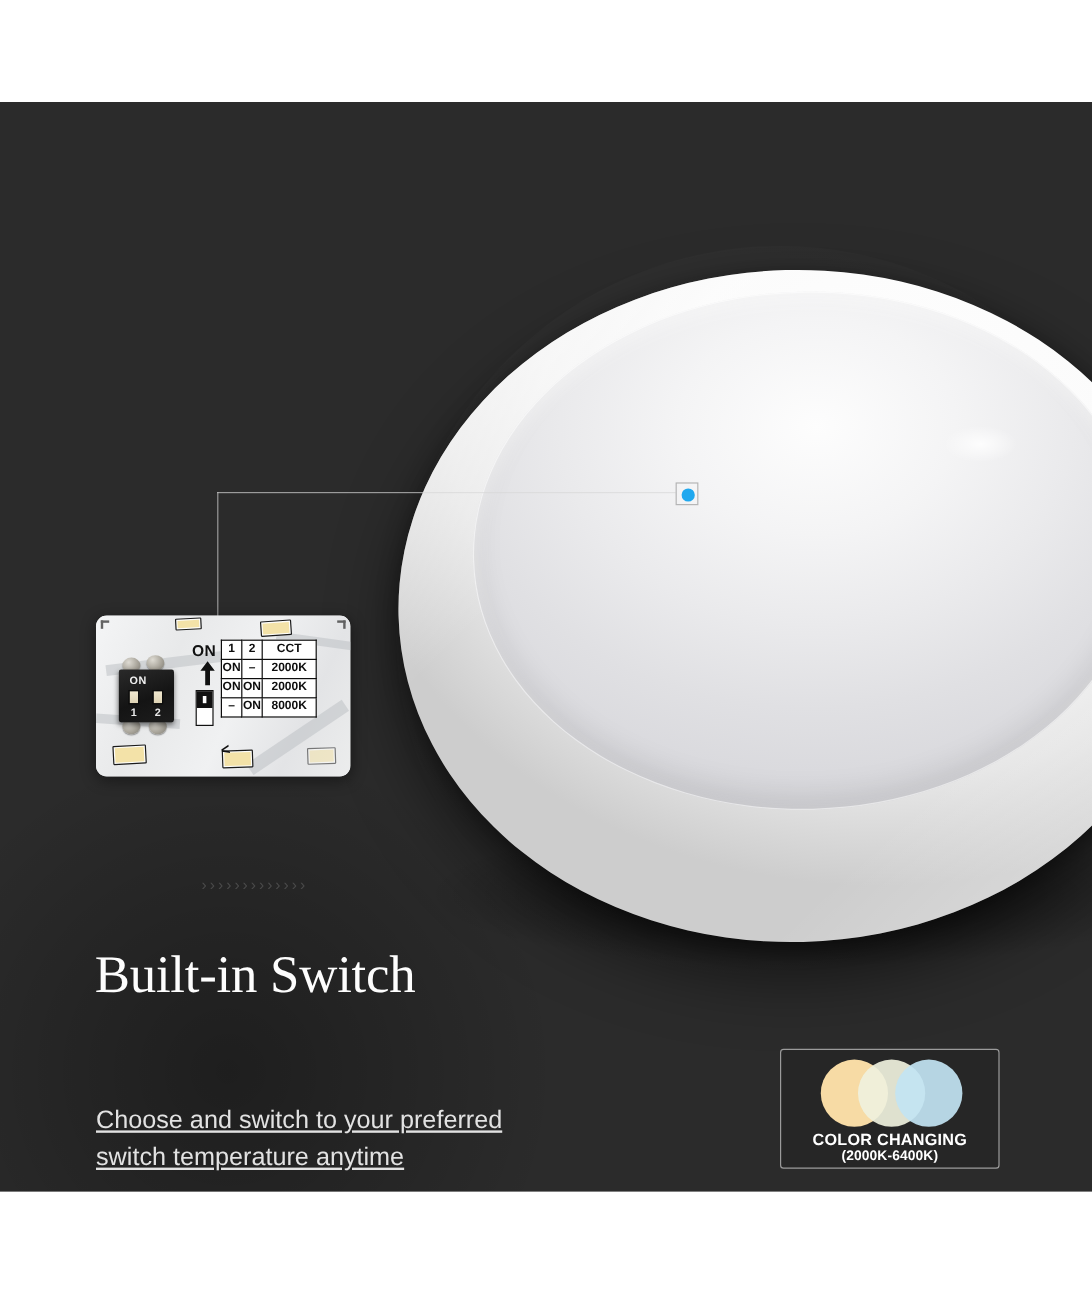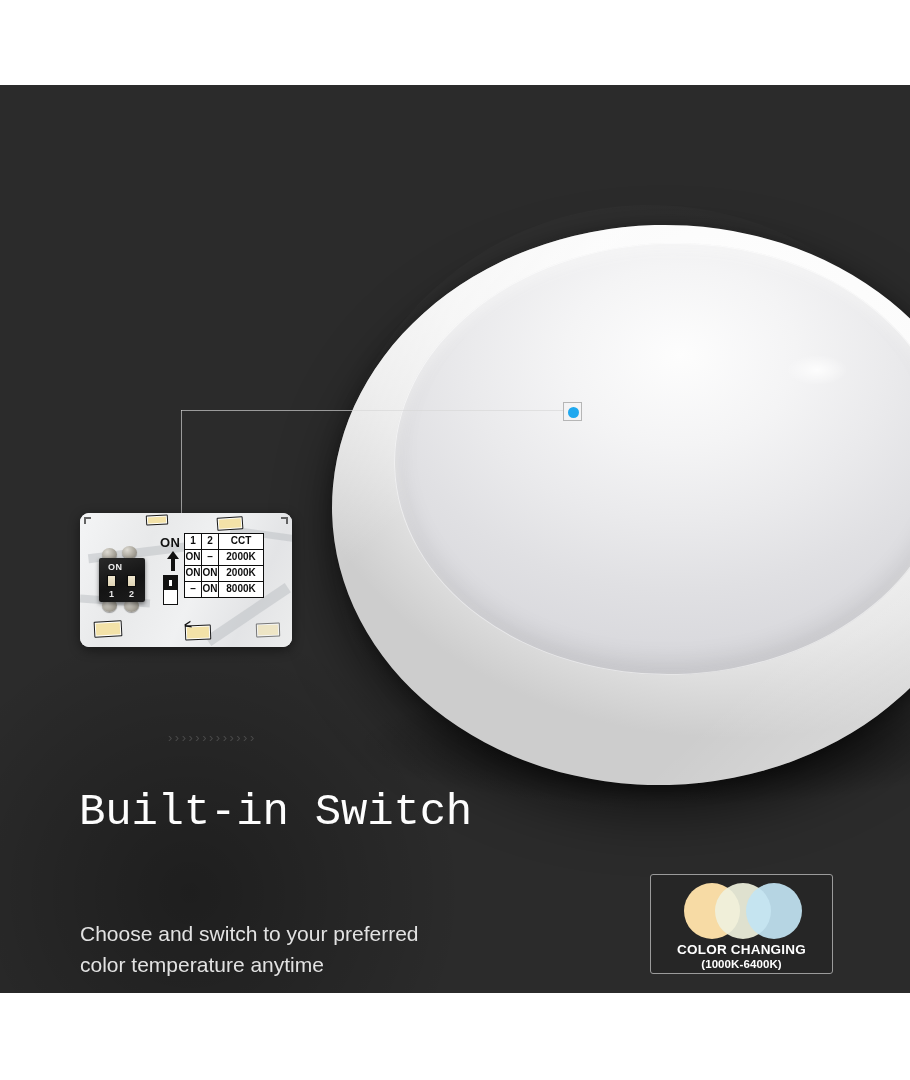--- a/index.html
+++ b/index.html
@@ -372,36 +372,36 @@
   #headline {
     position: absolute;
     left: 79px;
     top: 700px;
     width: 560px;
     color: #fdfdfd;
     font-size: 44px;
     font-weight: 400;
     line-height: 1.26;
     letter-spacing: -0.2px;
-    font-family: Liberation Mono, monospace;
+    font-family: Liberation Serif, serif;
   }
   #headline .hl-line { display: block; }
 
   #subtitle {
     position: absolute;
     left: 80px;
     top: 833px;
     width: 470px;
     color: #e2e2e2;
     font-size: 21px;
     font-weight: 400;
     line-height: 1.48;
     font-family: "Liberation Sans", sans-serif;
   }
-  #subtitle .sub-line { display: block; }
+  #subtitle .sub-line { display: block; text-decoration: underline; }
 
   
   #cct-badge {
     position: absolute;
     left: 650px;
     top: 789px;
     width: 183px;
     height: 100px;
     border: 1px solid #9b9b9b;
     border-radius: 3px;
@@ -551,27 +551,27 @@
     </div>
 
     <div class="chevrons" id="chevrons-left">›››››››››››››</div>
 
     <div id="headline">
       <span class="hl-line">Built-in Switch</span>
     </div>
 
     <div id="subtitle">
       <span class="sub-line">Choose and switch to your preferred</span>
-      <span class="sub-line">color temperature anytime</span>
+      <span class="sub-line">switch temperature anytime</span>
     </div>
 
     <div id="cct-badge">
       <div class="badge-circles">
         <span class="bcirc warm"></span>
         <span class="bcirc mid"></span>
         <span class="bcirc cool"></span>
       </div>
       <div class="badge-title">COLOR CHANGING</div>
-      <div class="badge-sub">(1000K-6400K)</div>
+      <div class="badge-sub">(2000K-6400K)</div>
     </div>
 
   </div>
 </div>
 
 </body></html>

